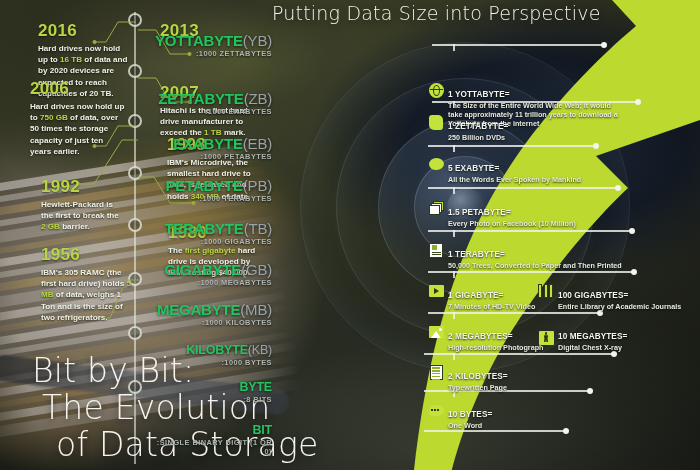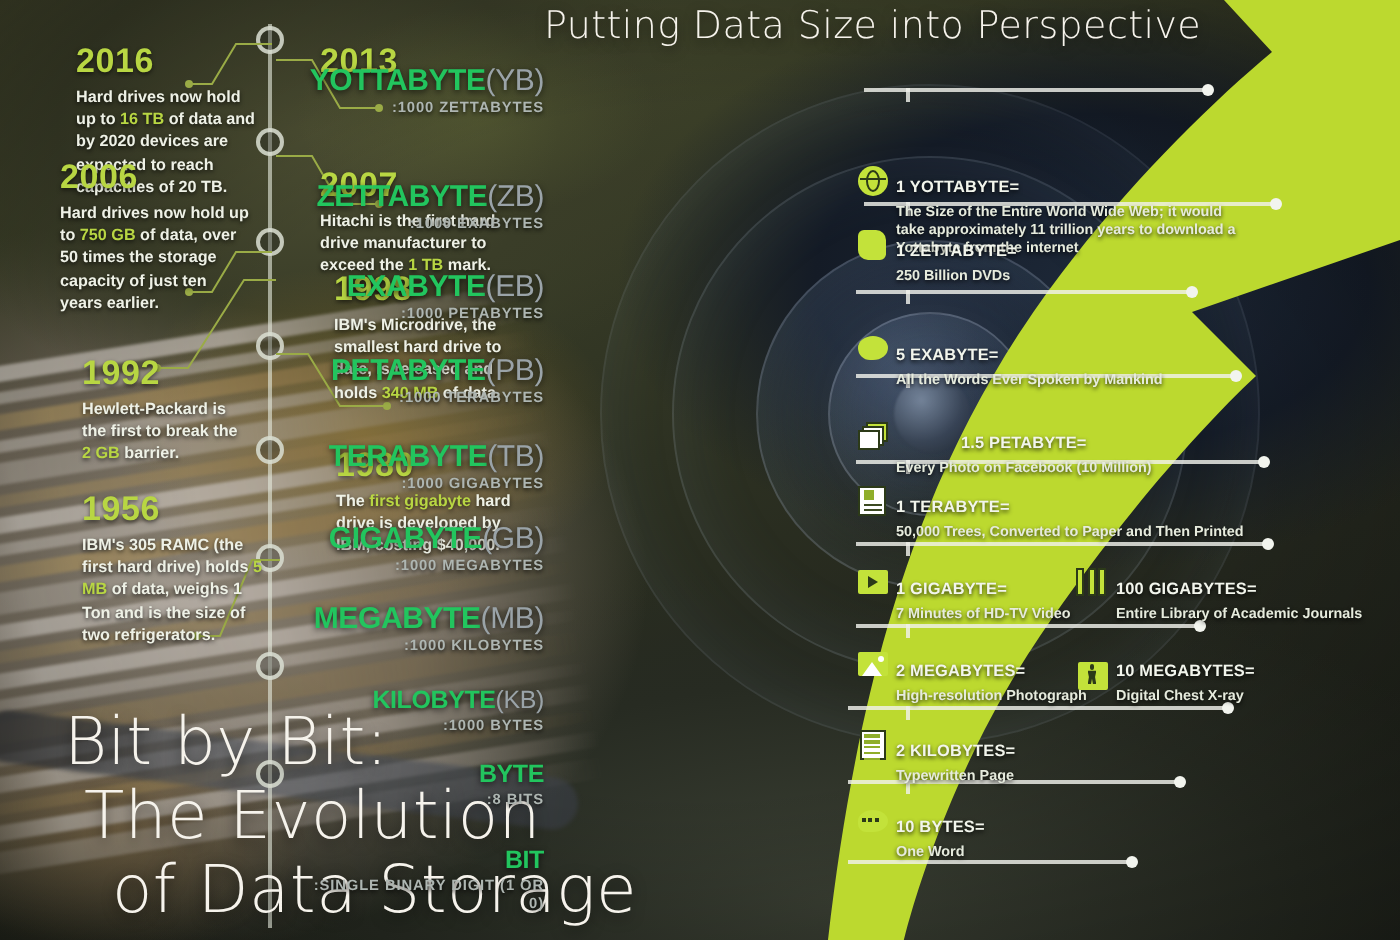--- a/index.html
+++ b/index.html
@@ -418,31 +418,31 @@
   <div class="fact" style="left:428px; top:114px;">
     <span class="ic">
         <span class="g-disc"></span>
       </span>
     <span class="tx">
       <span class="t1">1 ZETTABYTE=</span>
       <span class="t2" style="display:block;">250 Billion DVDs</span>
     </span>
   </div>
 
-  <div class="fact" style="left:428px; top:166px;">
+  <div class="fact" style="left:428px; top:156px;">
     <span class="ic">
         <span class="g-speech"></span>
       </span>
     <span class="tx">
       <span class="t1">5 EXABYTE=</span>
       <span class="t2" style="display:block;">All the Words Ever Spoken by Mankind</span>
     </span>
   </div>
 
-  <div class="fact" style="left:428px; top:210px;text-align:center;">
+  <div class="fact" style="left:428px; top:200px;">
     <span class="ic">
         <span class="g-photos">
           <i></i>
           <i></i>
           <i></i>
         </span>
       </span>
     <span class="tx">
       <span class="t1">1.5 PETABYTE=</span>
       <span class="t2" style="display:block;">Every Photo on Facebook (10 Million)</span>

